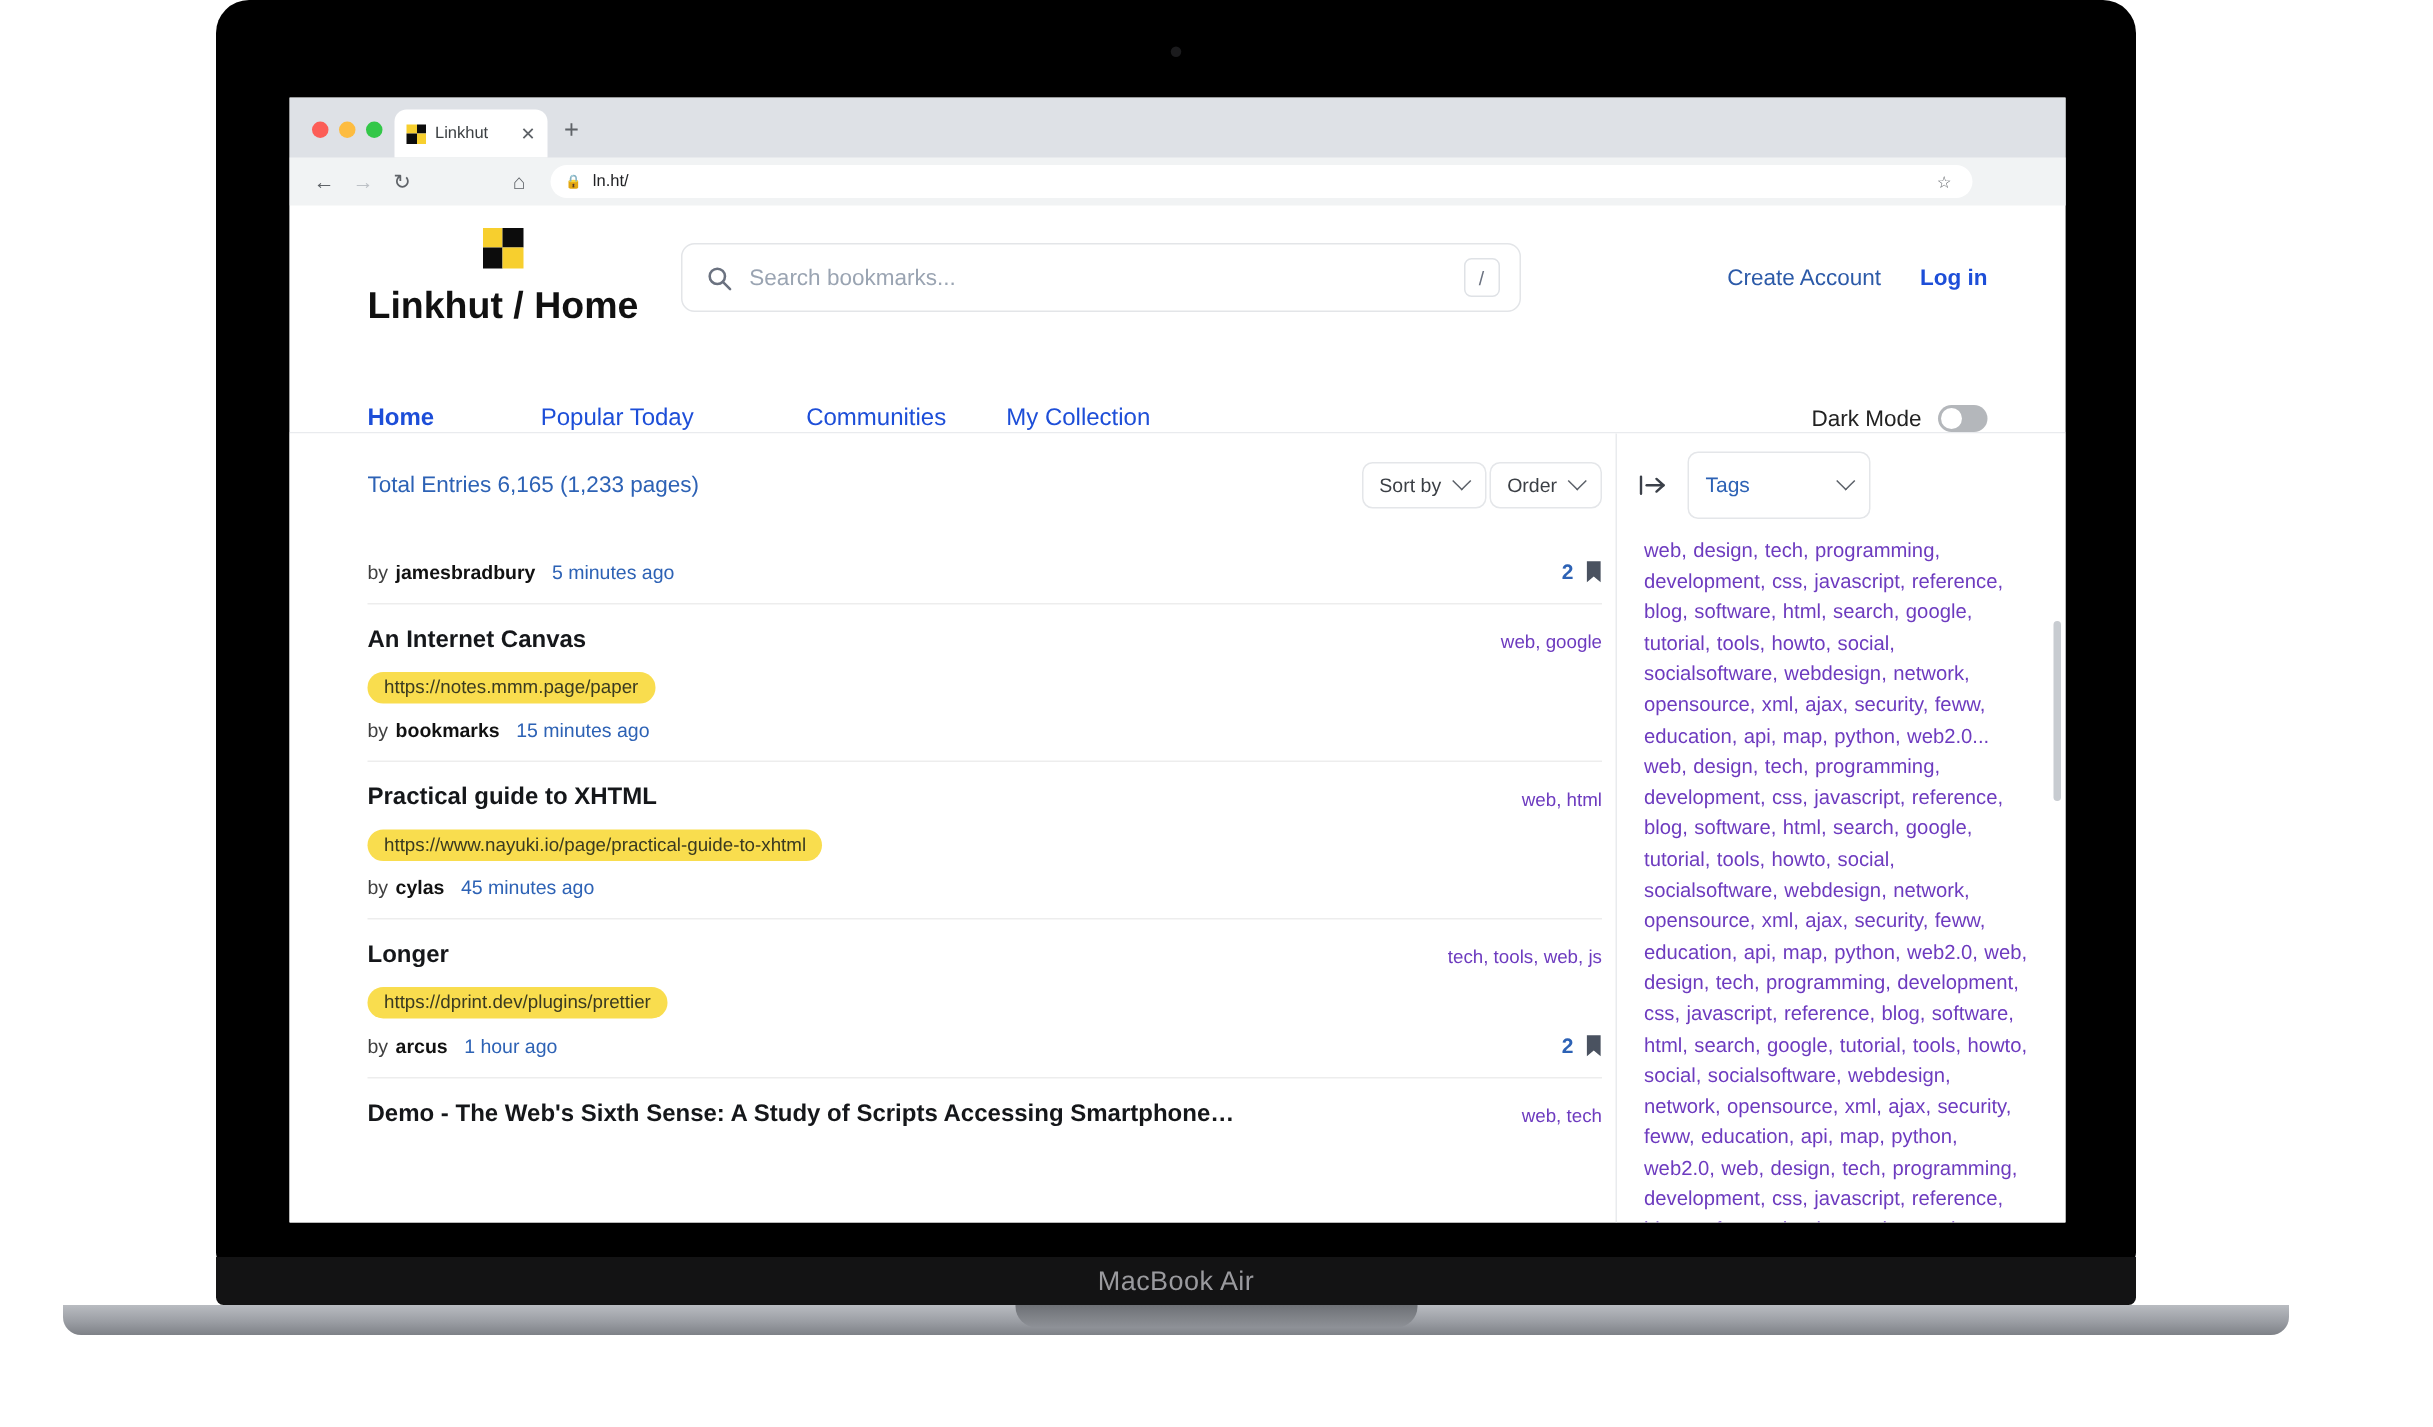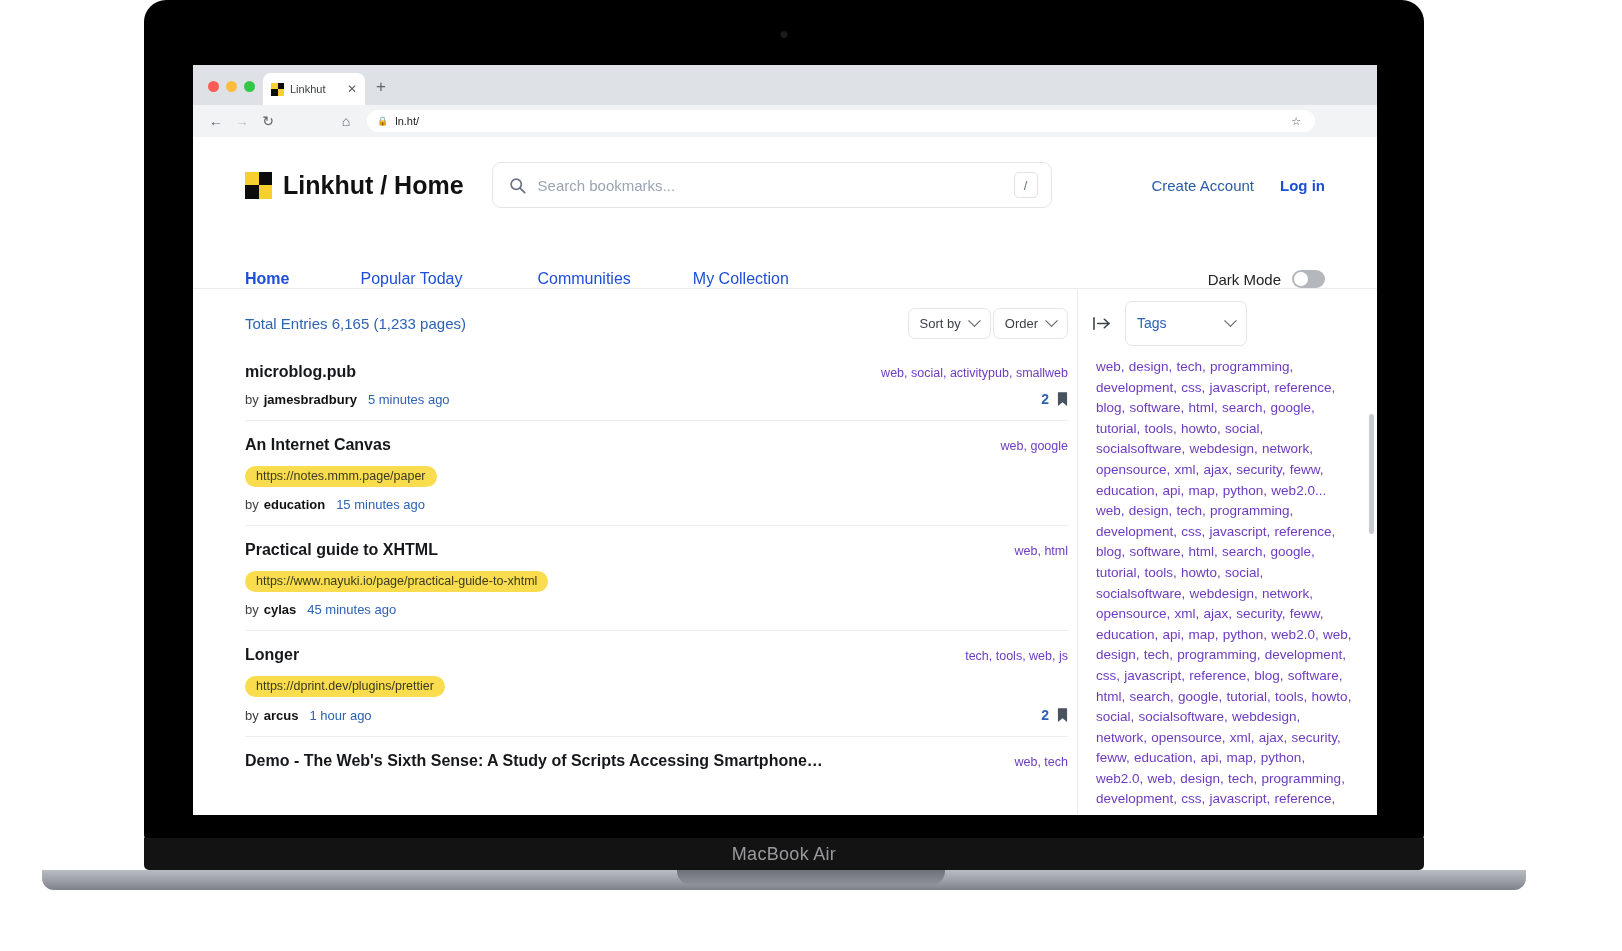--- a/index.html
+++ b/index.html
@@ -155,20 +155,21 @@
   }
 
   #site-header {
     position: absolute; left: 0; top: 0;
     width: 100%; height: 96px;
     display: flex; align-items: center;
   }
   #brand {
     display: flex; align-items: center; gap: 11px;
     margin-left: 52px;
+    flex-direction: column;
   }
   #brand-logo {
     width: 27px; height: 27px;
     display: grid; grid-template: 1fr 1fr / 1fr 1fr;
   }
   #brand-logo i { display: block; }
   #brand-text {
     font-size: 25px; font-weight: bold; color: #111111;
     white-space: nowrap;
   }
@@ -210,21 +211,21 @@
     display: flex; align-items: flex-end;
     border-bottom: 1px solid #e9ebee;
   }
   .nav-link {
     font-size: 16px; color: #1d4ed8;
     white-space: nowrap;
   }
   #nav-home    { margin-left: 52px; font-weight: bold; }
   #nav-popular { margin-left: 71px; }
   #nav-communities { margin-left: 75px; }
-  #nav-collection  { margin-left: 62px; }
+  #nav-collection  { margin-left: 40px; }
   #darkmode-group {
     margin-left: auto; margin-right: 52px;
     display: flex; align-items: center; gap: 11px;
   }
   #darkmode-label { font-size: 15px; color: #222; }
   #darkmode-toggle {
     width: 33px; height: 18px; border-radius: 9px;
     background: #b4b7bb; position: relative;
   }
   #darkmode-knob {
@@ -447,24 +448,20 @@
               </div>
               <div class="select-pill">
                 <span>Order</span>
                 <span class="chevron"></span>
               </div>
             </div>
           </div>
 
           <div id="bookmark-list">
               <div class="bookmark-row">
-                <div class="row-head">
-                  <a class="row-title">microblog.pub</a>
-                  <span class="row-tags">web, social, activitypub, smallweb</span>
-                </div>
                 <div class="row-meta">
                   <span class="meta-by">by</span>
                   <a class="meta-user" style="margin-left: 5px;">jamesbradbury</a>
                   <a class="meta-time">5 minutes ago</a>
                   <span class="row-count-wrap">
                     <span class="row-count">2</span>
                     <span class="bookmark-flag">
                       <svg width="11" height="15" viewBox="0 0 12 16" fill="#4a5260">
                         <path d="M1 0 H11 V15.2 L6 11 L1 15.2 Z"></path>
                       </svg>
@@ -473,21 +470,21 @@
                 </div>
               </div>
               <div class="bookmark-row">
                 <div class="row-head">
                   <a class="row-title">An Internet Canvas</a>
                   <span class="row-tags">web, google</span>
                 </div>
                 <div><a class="row-url">https://notes.mmm.page/paper</a></div>
                 <div class="row-meta">
                   <span class="meta-by">by</span>
-                  <a class="meta-user" style="margin-left: 5px;">education</a>
+                  <a class="meta-user" style="margin-left: 5px;">bookmarks</a>
                   <a class="meta-time">15 minutes ago</a>
                 </div>
               </div>
               <div class="bookmark-row">
                 <div class="row-head">
                   <a class="row-title">Practical guide to XHTML</a>
                   <span class="row-tags">web, html</span>
                 </div>
                 <div><a class="row-url">https://www.nayuki.io/page/practical-guide-to-xhtml</a></div>
                 <div class="row-meta">

